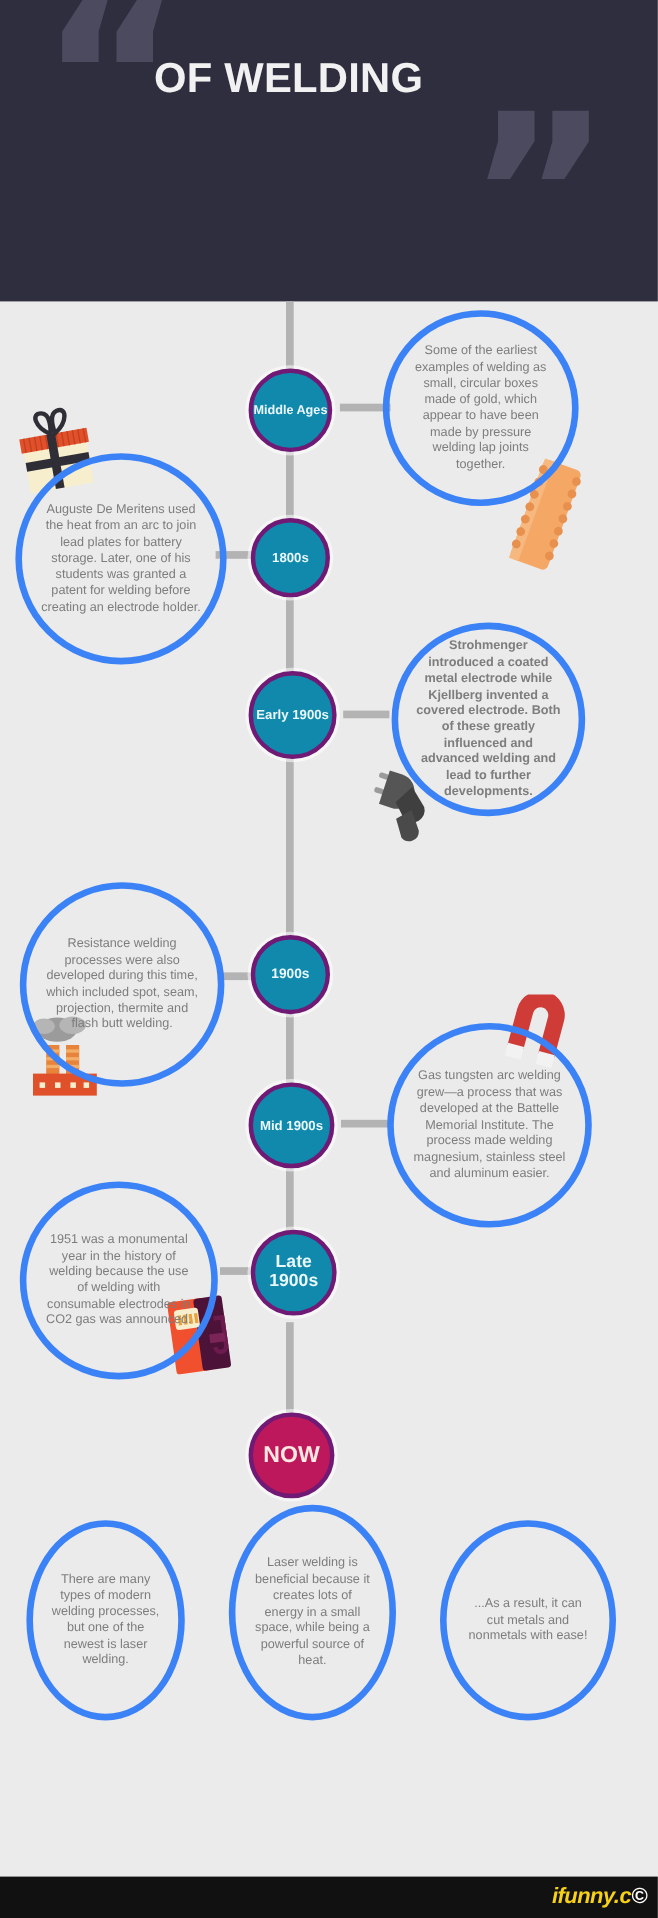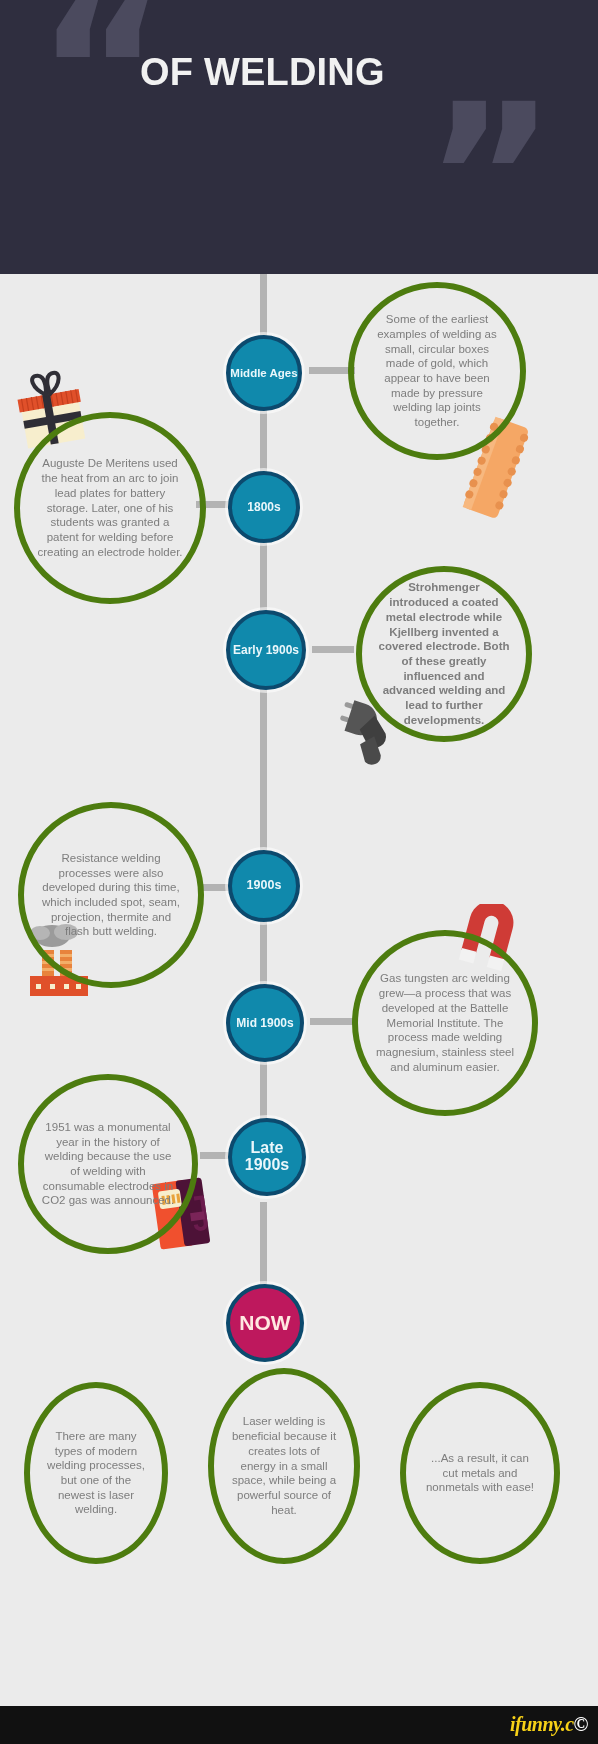--- a/index.html
+++ b/index.html
@@ -65,21 +65,21 @@
     left: 260px;
     width: 7px;
     background: #b3b3b3;
   }
 
   
   .node {
     position: absolute;
     border-radius: 50%;
     background: #1089ac;
-    border: 4px solid #0c4a6e;
+    border: 4px solid #701a75;
     box-shadow: 0 0 0 3px rgba(255,255,255,0.55);
     display: flex;
     align-items: center;
     justify-content: center;
     color: #eaf7fb;
     font-weight: bold;
     text-align: center;
     line-height: 1.05;
   }
   .node.now {
@@ -91,21 +91,21 @@
   .stub {
     position: absolute;
     height: 7px;
     background: #b3b3b3;
   }
 
   
   .bubble {
     position: absolute;
     border-radius: 50%;
-    border: 6px solid #4d7c0f;
+    border: 6px solid #3b82f6;
     background: transparent;
     display: flex;
     align-items: center;
     justify-content: center;
     padding: 0 16px;
   }
   .bubble p {
     color: #7d7d7d;
     font-size: 11.5px;
     line-height: 1.28;
@@ -124,21 +124,20 @@
     background: #111111;
   }
   .footer-logo {
     position: absolute;
     right: 10px; top: 7px;
     color: #f7d117;
     font-size: 20px;
     font-weight: bold;
     font-style: italic;
     letter-spacing: -0.5px;
-    font-family: Liberation Serif, serif;
   }
   .footer-logo .co { color: #ffffff; }
 </style>
 </head>
 <body>
 
 <div class="header">
   <div class="quote-open">“</div>
   <div class="quote-close">”</div>
   <div class="header-title">

